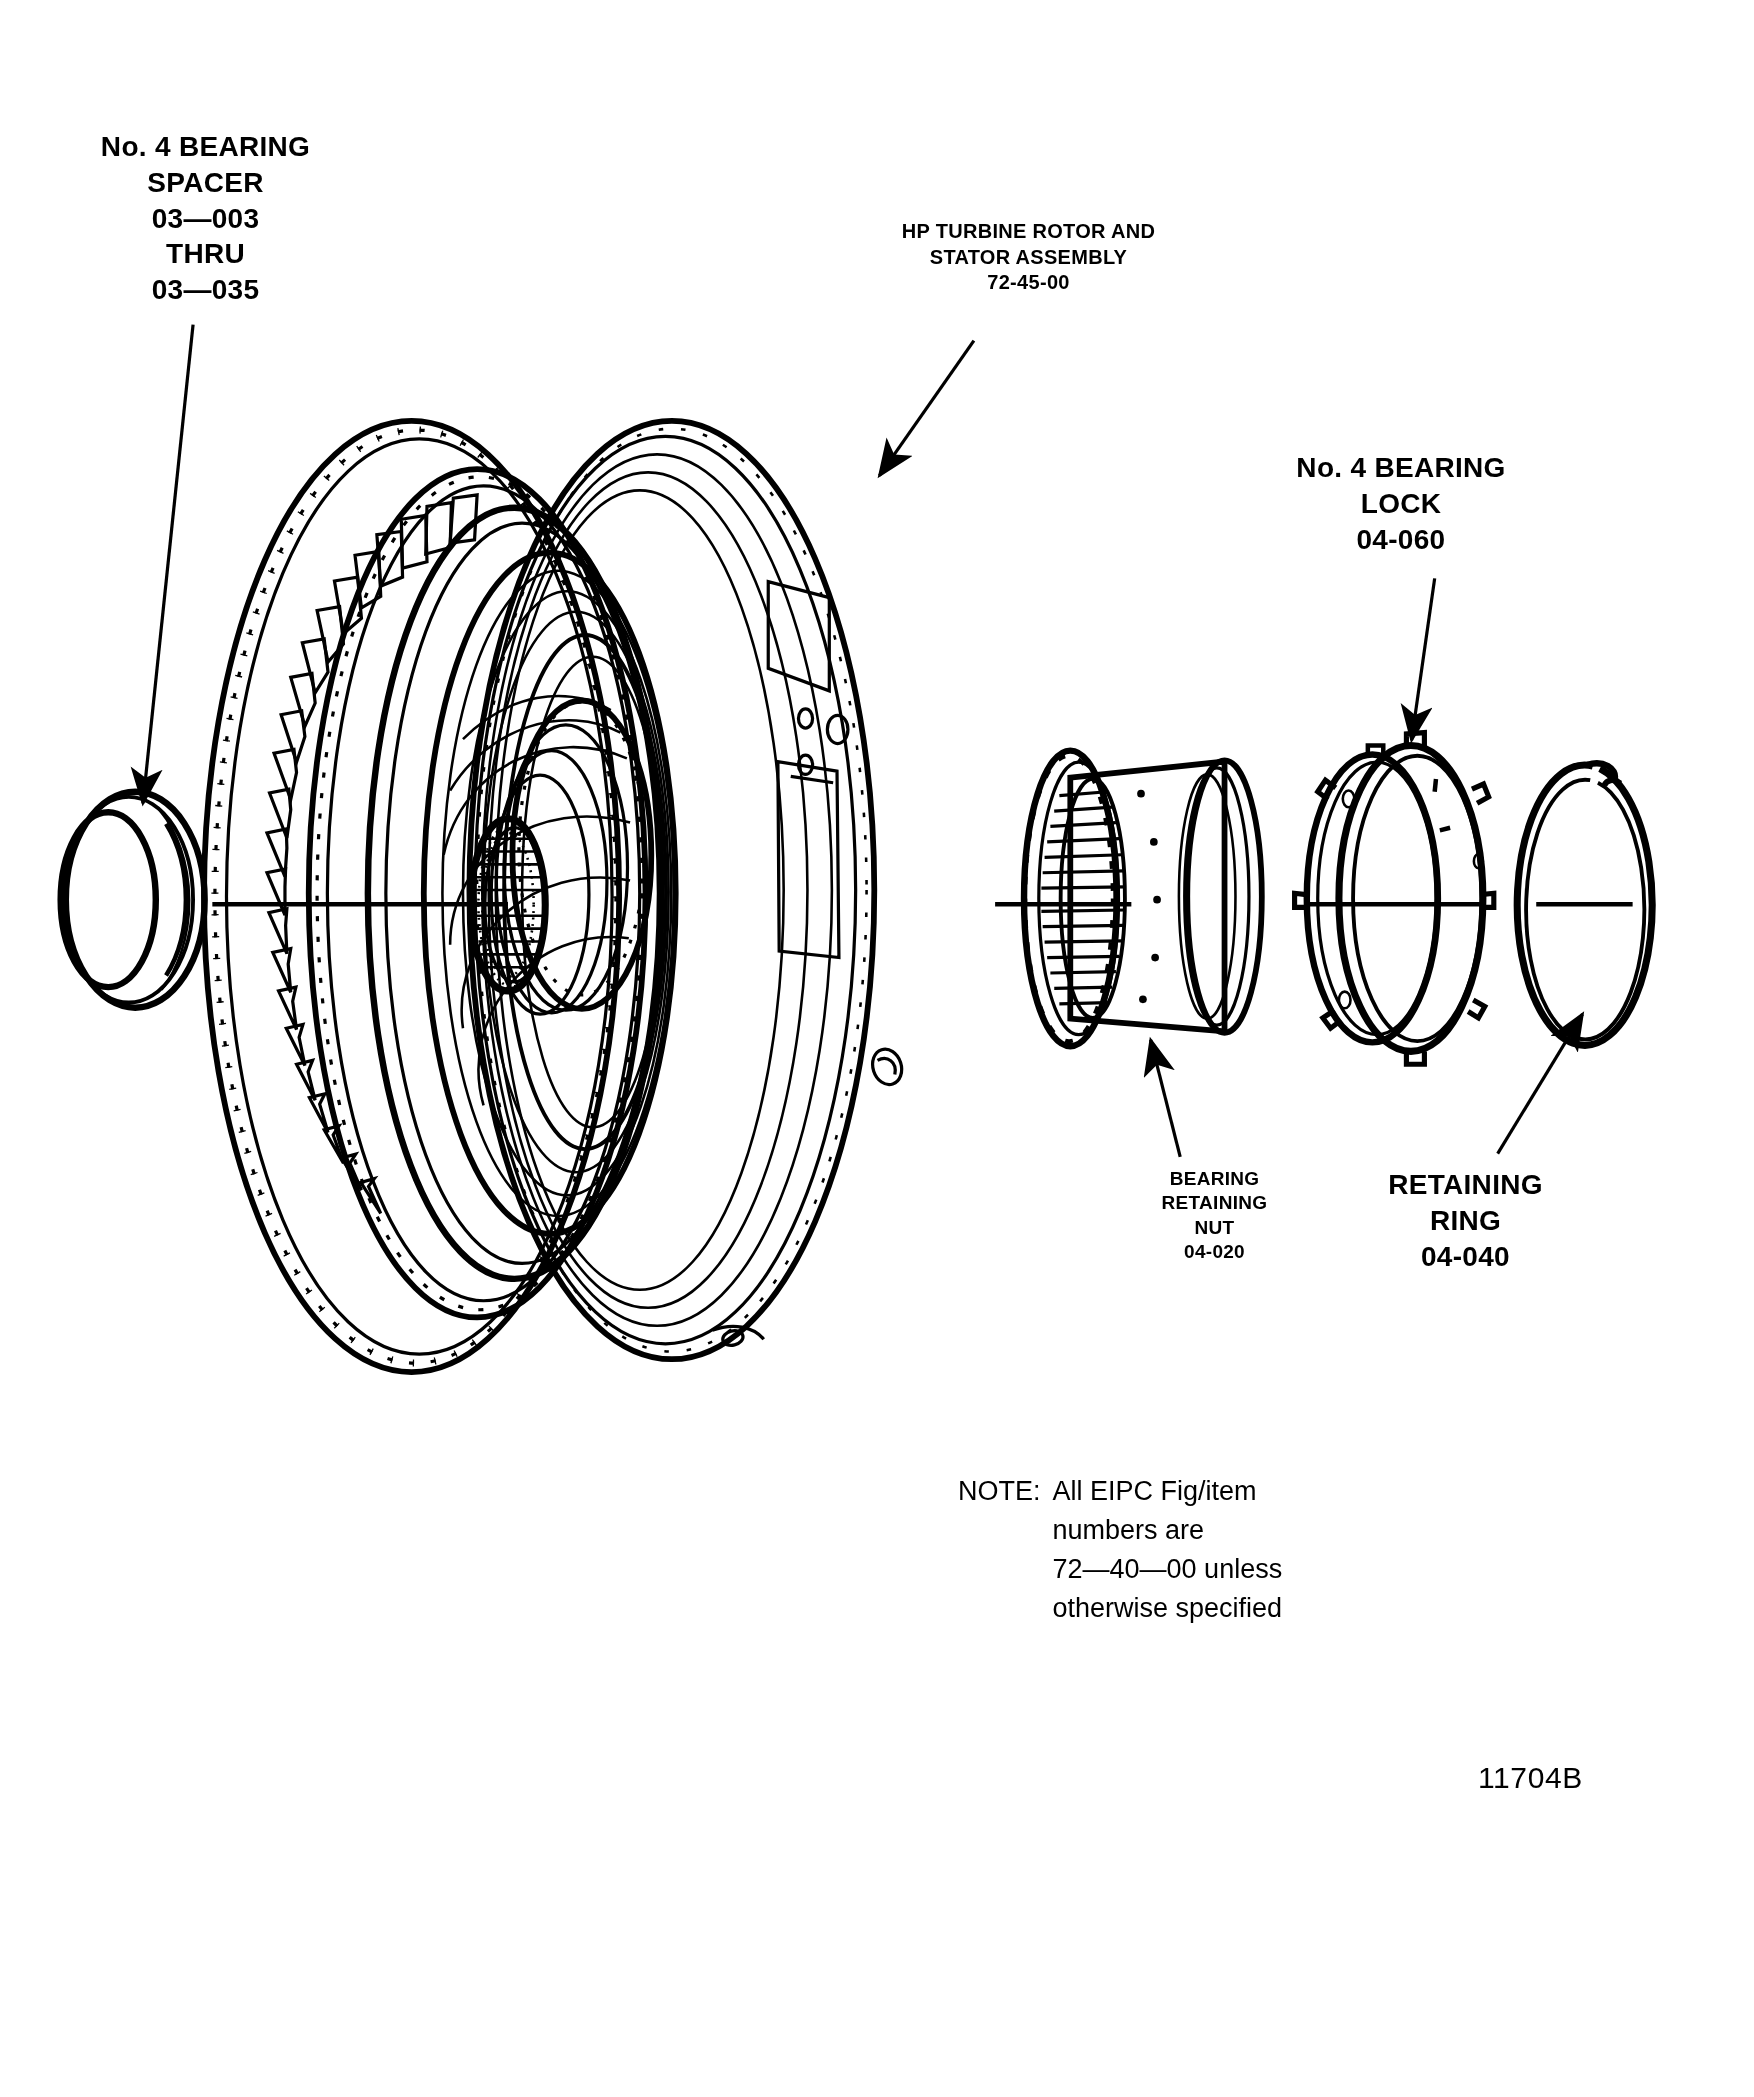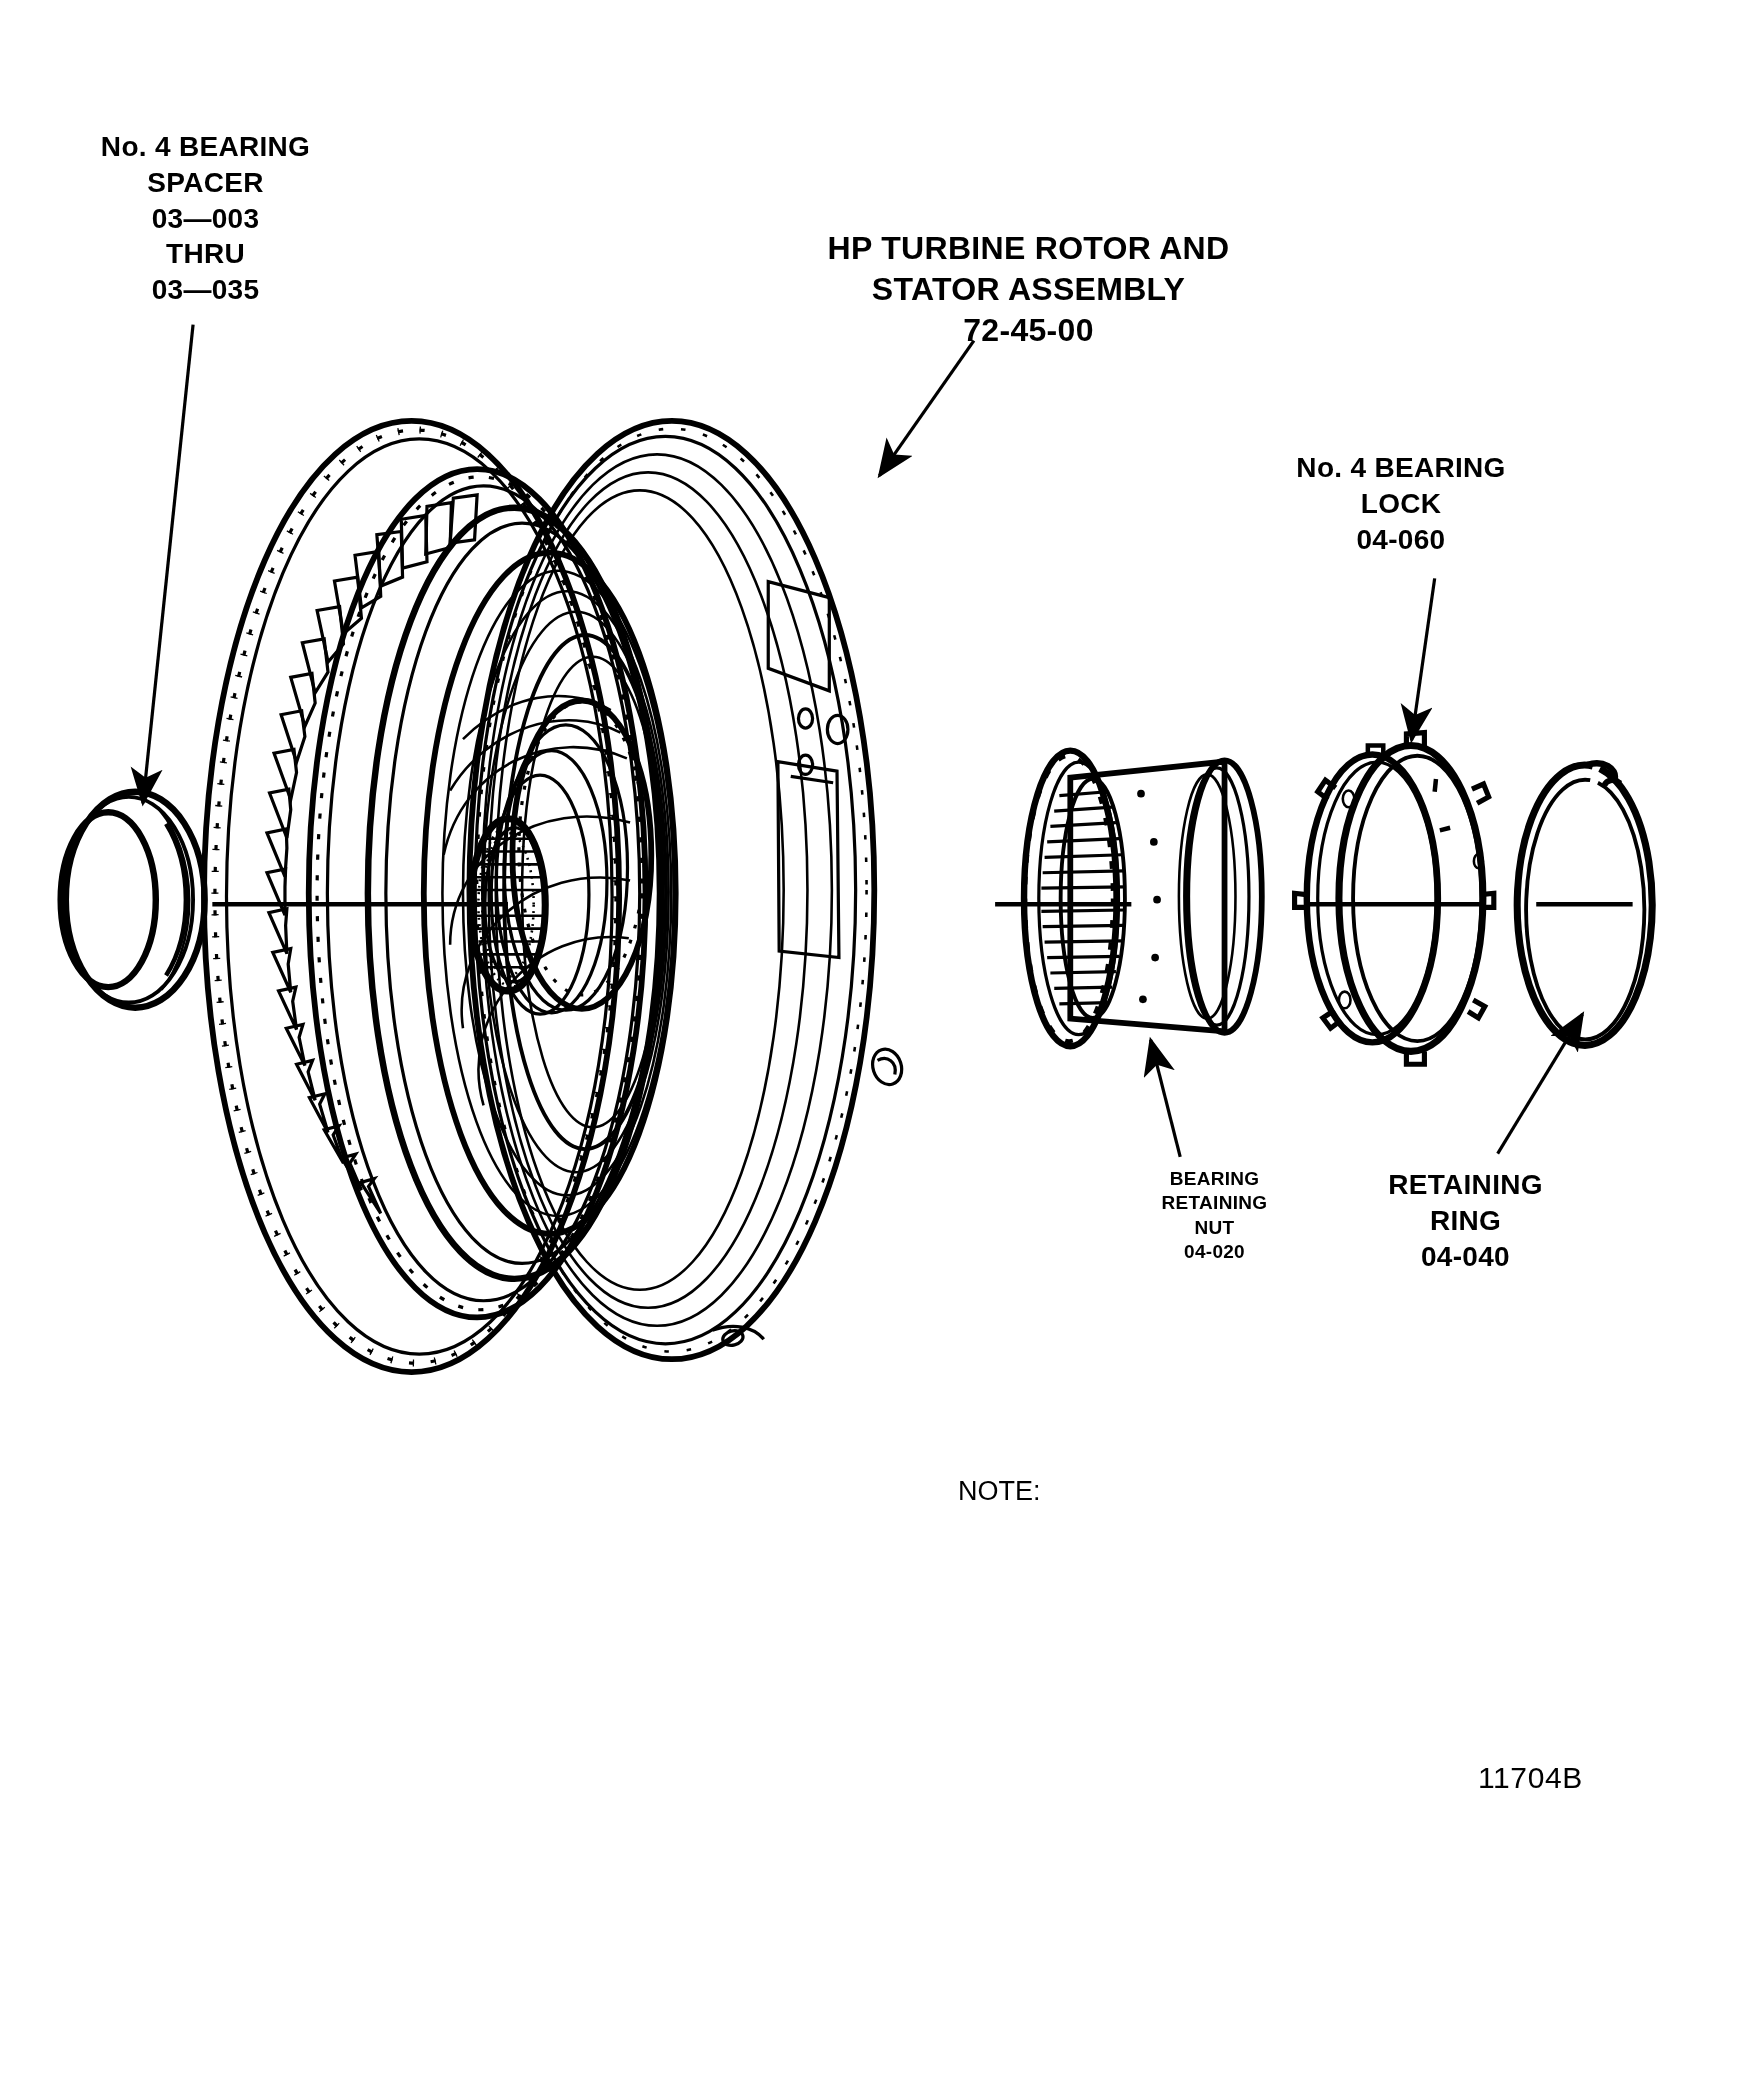--- a/index.html
+++ b/index.html
@@ -2,21 +2,21 @@
 <html style="font-size:10.3px"><head>
 <meta charset="utf-8">
 <style>
   html,body{margin:0;padding:0;background:#ffffff;}
   body{width:1755px;height:2097px;position:relative;overflow:hidden;
        font-family:"Liberation Sans","DejaVu Sans",sans-serif;color:#000;}
   .stage{position:absolute;left:0;top:0;width:1539px;height:2097px;}
   .lbl{position:absolute;text-align:center;font-weight:bold;line-height:1.28;
        letter-spacing:0.3px;white-space:pre;}
   #lbl-spacer{left:64px;top:129px;width:283px;font-size:28px;}
-  #lbl-hp{left:765px;top:228px;width:527px;font-size:32px;}
+  #lbl-hp{left:765px;top:219px;width:527px;font-size:20px;}
   #lbl-lock{left:1221px;top:450px;width:360px;font-size:28px;}
   #lbl-nut{left:1086px;top:1167px;width:257px;font-size:19px;}
   #lbl-ring{left:1337px;top:1167px;width:257px;font-size:28px;}
   #note-wrap{position:absolute;left:958px;top:1472px;font-size:27px;
              font-weight:normal;display:flex;gap:12px;line-height:1.44;}
   #note-lead{font-weight:normal;}
   #note-body{white-space:pre-line;}
   #fignum{position:absolute;left:1478px;top:1761px;font-size:30px;
           font-weight:normal;letter-spacing:0.6px;}
   svg.art{position:absolute;left:0;top:0;width:1755px;height:2097px;
@@ -284,18 +284,22 @@
 RETAINING
 NUT
 04-020</div>
 
   <div class="lbl" id="lbl-ring">RETAINING
 RING
 04-040</div>
 
   <div id="note-wrap">
     <div id="note-lead">NOTE:</div>
+    <div id="note-body">All EIPC Fig/item
+numbers are
+72—40—00 unless
+otherwise specified</div>
   </div>
 
   <div id="fignum">11704B</div>
 
 </div>
 
 
 </body></html>

